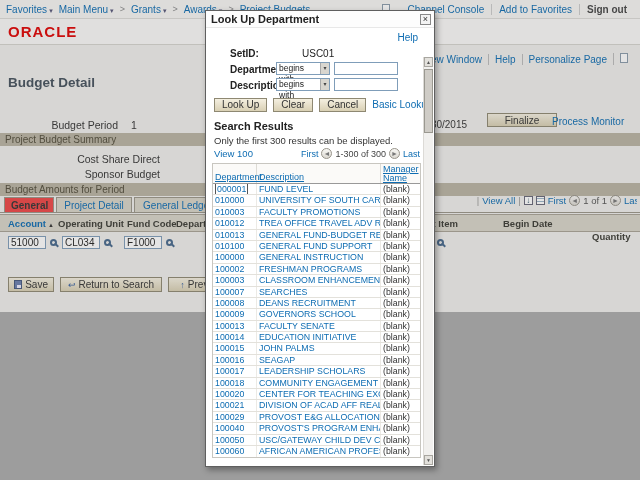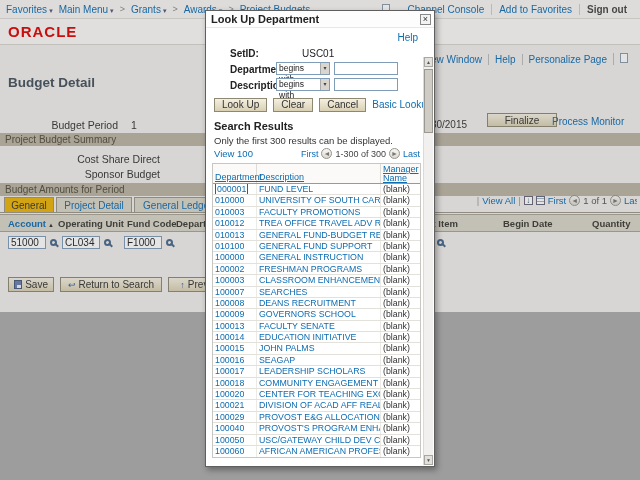--- a/index.html
+++ b/index.html
@@ -42,21 +42,21 @@
          background:linear-gradient(#f4efe0,#d9d0b4); border:1px solid #8e8872; border-radius:0;
          font-size:10px; color:#333; cursor:pointer; }
 
   .band { position:absolute; left:0; width:640px; height:13px; background:#b9b3a2;
           font-size:10px; color:#514c3a; line-height:13px; padding-left:5px; }
 
   .tabrow { position:absolute; left:0; top:152px; width:640px; height:16px; border-bottom:1px solid #9a9588;
             font-size:10px; }
   .tab { position:absolute; bottom:0; height:15px; line-height:15px; text-align:center;
          border:1px solid #9a9588; border-bottom:none; background:#d8d4c8; padding:0 6px; cursor:pointer; }
-  .tab.active { background:#eab308; color:#333; font-weight:normal; }
+  .tab.active { background:#ef4444; color:#333; font-weight:bold; }
 
   .gridnav { position:absolute; right:3px; top:150px; display:flex; align-items:center; gap:3px;
              font-size:9.5px; color:#555; }
   .pager-circle { width:11px; height:11px; border-radius:50%; border:1px solid #98948a;
                   background:linear-gradient(#f8f7f4,#dcd9d2); font-size:7px; line-height:10px;
                   text-align:center; color:#777; cursor:pointer; flex:0 0 auto; }
   .sep { color:#999; }
   .clip-last { display:inline-block; width:13px; overflow:hidden; white-space:nowrap; }
 
   .grid-header { position:absolute; left:0; top:169px; width:640px; height:18px; background:#d8d4c9;
@@ -226,21 +226,21 @@
       <span class="clip-last lnk">Last</span>
     </div>
 
     <div class="grid-header">
       <span class="gh" style="left:8px;"><a>Account</a><span class="sort-asc">▲</span></span>
       <span class="gh" style="left:58px;">Operating Unit</span>
       <span class="gh" style="left:127px;">Fund Code</span>
       <span class="gh" style="left:176px;">Department</span>
       <span class="gh" style="left:403px;">Budget Item</span>
       <span class="gh" style="left:503px;">Begin Date</span>
-      <span class="gh" style="left:592px;">Quantity</span>
+      <span class="gh" style="left:592px;margin-top:13px;">Quantity</span>
     </div>
 
     <div class="grid-row">
       <input class="cell-input" style="left: 8px; width: 38px;" value="51000">
       <span class="icon-mag" style="left:50px;"></span>
       <input class="cell-input" style="left: 62px; width: 38px;" value="CL034">
       <span class="icon-mag" style="left:104px;"></span>
       <input class="cell-input" style="left: 124px; width: 38px;" value="F1000">
       <span class="icon-mag" style="left:166px;"></span>
       <span class="icon-mag" style="left:437px;"></span>

